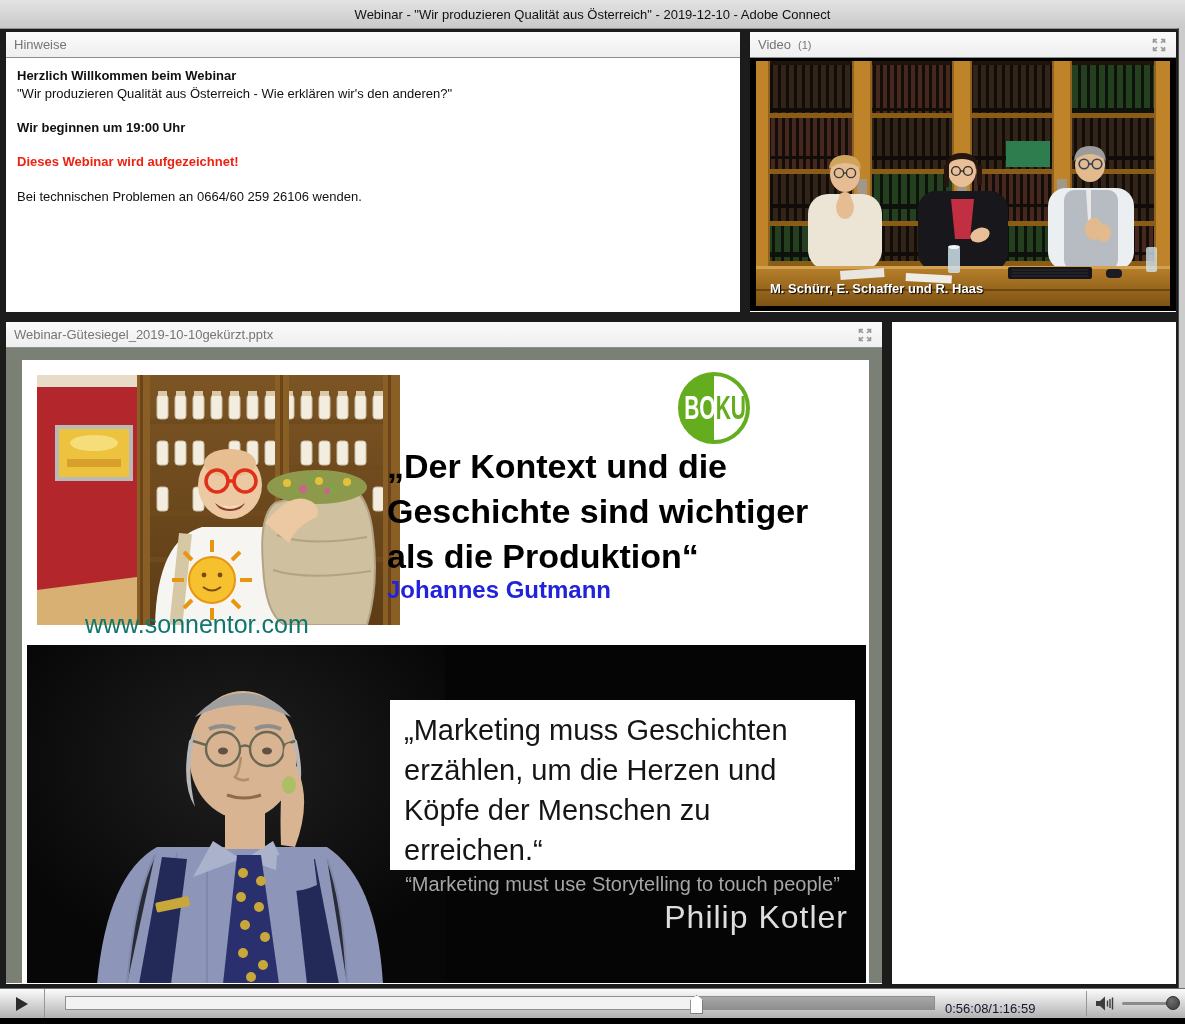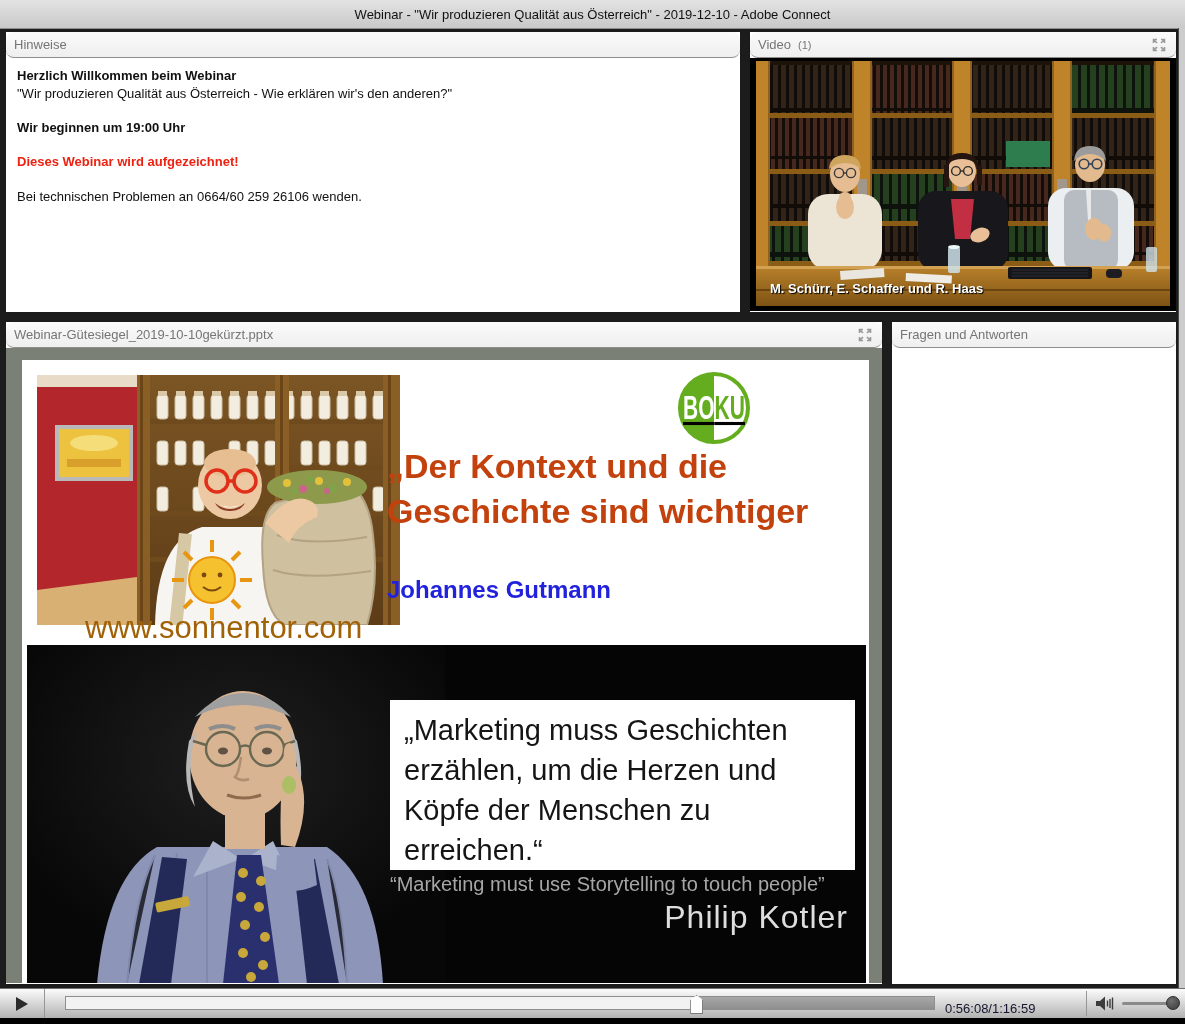--- a/index.html
+++ b/index.html
@@ -20,21 +20,21 @@
   
   .pod{
     position:absolute;background:#fff;
     border:2px solid #1b1b1b;box-sizing:border-box;
   }
   .pod-header{
     height:26px;background:linear-gradient(#fafafa,#efefef);
     border-bottom:1px solid #8e8e8e;
     display:flex;align-items:center;
     padding:0 8px;box-sizing:border-box;
-    font-size:13px;color:#757575;border-radius:8px;
+    font-size:13px;color:#757575;
   }
   .pod-header .count{font-size:11px;color:#757575;margin-left:7px;}
   .expand-btn{margin-left:auto;width:18px;height:18px;display:flex;align-items:center;justify-content:center;cursor:pointer;}
   .pod-body{position:relative;overflow:hidden;}
   
   #pod-hinweise{left:4px;top:30px;width:738px;height:284px;}
   .hinweise-body{padding:9px 11px;font-size:13px;color:#111;line-height:17px;}
   .hinweise-body p{margin:0;}
   .hw-title{font-weight:bold;margin-bottom:1px !important;}
   .hw-sub{margin-bottom:17px !important;}
@@ -50,50 +50,50 @@
     text-shadow:1px 1px 1px #000;
   }
   
   #pod-share{left:4px;top:320px;width:880px;height:666px;}
   .share-body{background:#7a8076;height:635px;}
   .slide{
     position:absolute;left:16px;top:12px;width:847px;height:624px;
     background:#fff;overflow:hidden;
   }
   .slide-photo{position:absolute;left:15px;top:15px;width:363px;height:250px;overflow:hidden;}
-  .slide-site{position:absolute;left:63px;top:250px;font-size:31px;color:#a16207;}
+  .slide-site{position:absolute;left:63px;top:250px;font-size:25px;color:#0f766e;}
   .boku-logo{
     position:absolute;left:656px;top:12px;width:64px;height:64px;border-radius:50%;
     border:4px solid #64ad1e;
     background:linear-gradient(90deg,#64ad1e 0 50%,#ffffff 50% 100%);
-    display:flex;align-items:center;justify-content:center;
-    font-weight:bold;font-size:21px;letter-spacing:0;text-decoration:underline;
+    display:flex;align-items:center;justify-content:flex-end;
+    font-weight:bold;font-size:21px;letter-spacing:0;
   }
   .boku-logo .inner{transform:scaleY(1.55);display:flex;}
   .boku-bo{color:#ffffff;}
   .boku-ku{color:#64ad1e;}
   .quote-red{
     position:absolute;left:365px;top:84px;width:482px;
-    color:#c2410c;font-weight:bold;font-size:34px;line-height:45px;white-space:nowrap;
+    color:#000000;font-weight:bold;font-size:34px;line-height:45px;white-space:nowrap;
   }
   .quote-red-author{
     position:absolute;left:365px;top:216px;
     color:#2222dd;font-weight:bold;font-size:24px;
   }
   .slide-black{
     position:absolute;left:5px;top:285px;width:839px;height:371px;background:#050505;overflow:hidden;
   }
   .kotler-photo{position:absolute;left:0;top:0;width:418px;height:339px;}
   .quote-box{
     position:absolute;left:363px;top:55px;width:465px;height:170px;
     background:#fff;box-sizing:border-box;padding:10px 14px;
     color:#151515;font-size:29px;line-height:40px;white-space:nowrap;
   }
   .quote-en{
-    position:absolute;left:363px;top:228px;width:465px;text-align:left;
+    position:absolute;left:363px;top:228px;width:465px;text-align:center;
     color:#a6a6a6;font-size:20px;white-space:nowrap;
   }
   .quote-box-author{
     position:absolute;left:363px;top:254px;width:458px;text-align:right;
     color:#dedede;font-size:32px;letter-spacing:1px;
   }
   
   #pod-qa{left:890px;top:320px;width:288px;height:666px;}
   .qa-body{background:#fff;height:635px;}
   
@@ -475,20 +475,21 @@
       <div class="boku-logo">
         <span class="inner">
           <span class="boku-bo">BO</span>
           <span class="boku-ku">KU</span>
         </span>
       </div>
 
       <div class="quote-red">
         <div>„Der Kontext und die</div>
         <div>Geschichte sind wichtiger</div>
+        <div>als die Produktion“</div>
       </div>
       <div class="quote-red-author">Johannes Gutmann</div>
 
       <div class="slide-black">
         <div class="kotler-photo">
           <svg width="418" height="339" viewBox="0 0 418 339">
             <rect width="418" height="339" fill="#070707"></rect>
             <radialGradient id="glow" cx="0.5" cy="0.35" r="0.6">
               <stop offset="0" stop-color="#1f1f1f"></stop>
                 <stop offset="1" stop-color="#070707"></stop>
@@ -557,23 +558,20 @@
           <div>erreichen.“</div>
         </div>
         <div class="quote-en">“Marketing must use Storytelling to touch people”</div>
         <div class="quote-box-author">Philip Kotler</div>
       </div>
     </div>
   </div>
 </div>
 
 <div class="pod" id="pod-qa">
-  <div class="pod-header">
-    <span>Fragen und Antworten</span>
-  </div>
   <div class="pod-body qa-body"></div>
 </div>
 
 <div class="edge-strip"></div>
 
 <div class="playbar">
   <div class="play-btn">
     <div class="play-tri"></div>
   </div>
   <div class="track">

